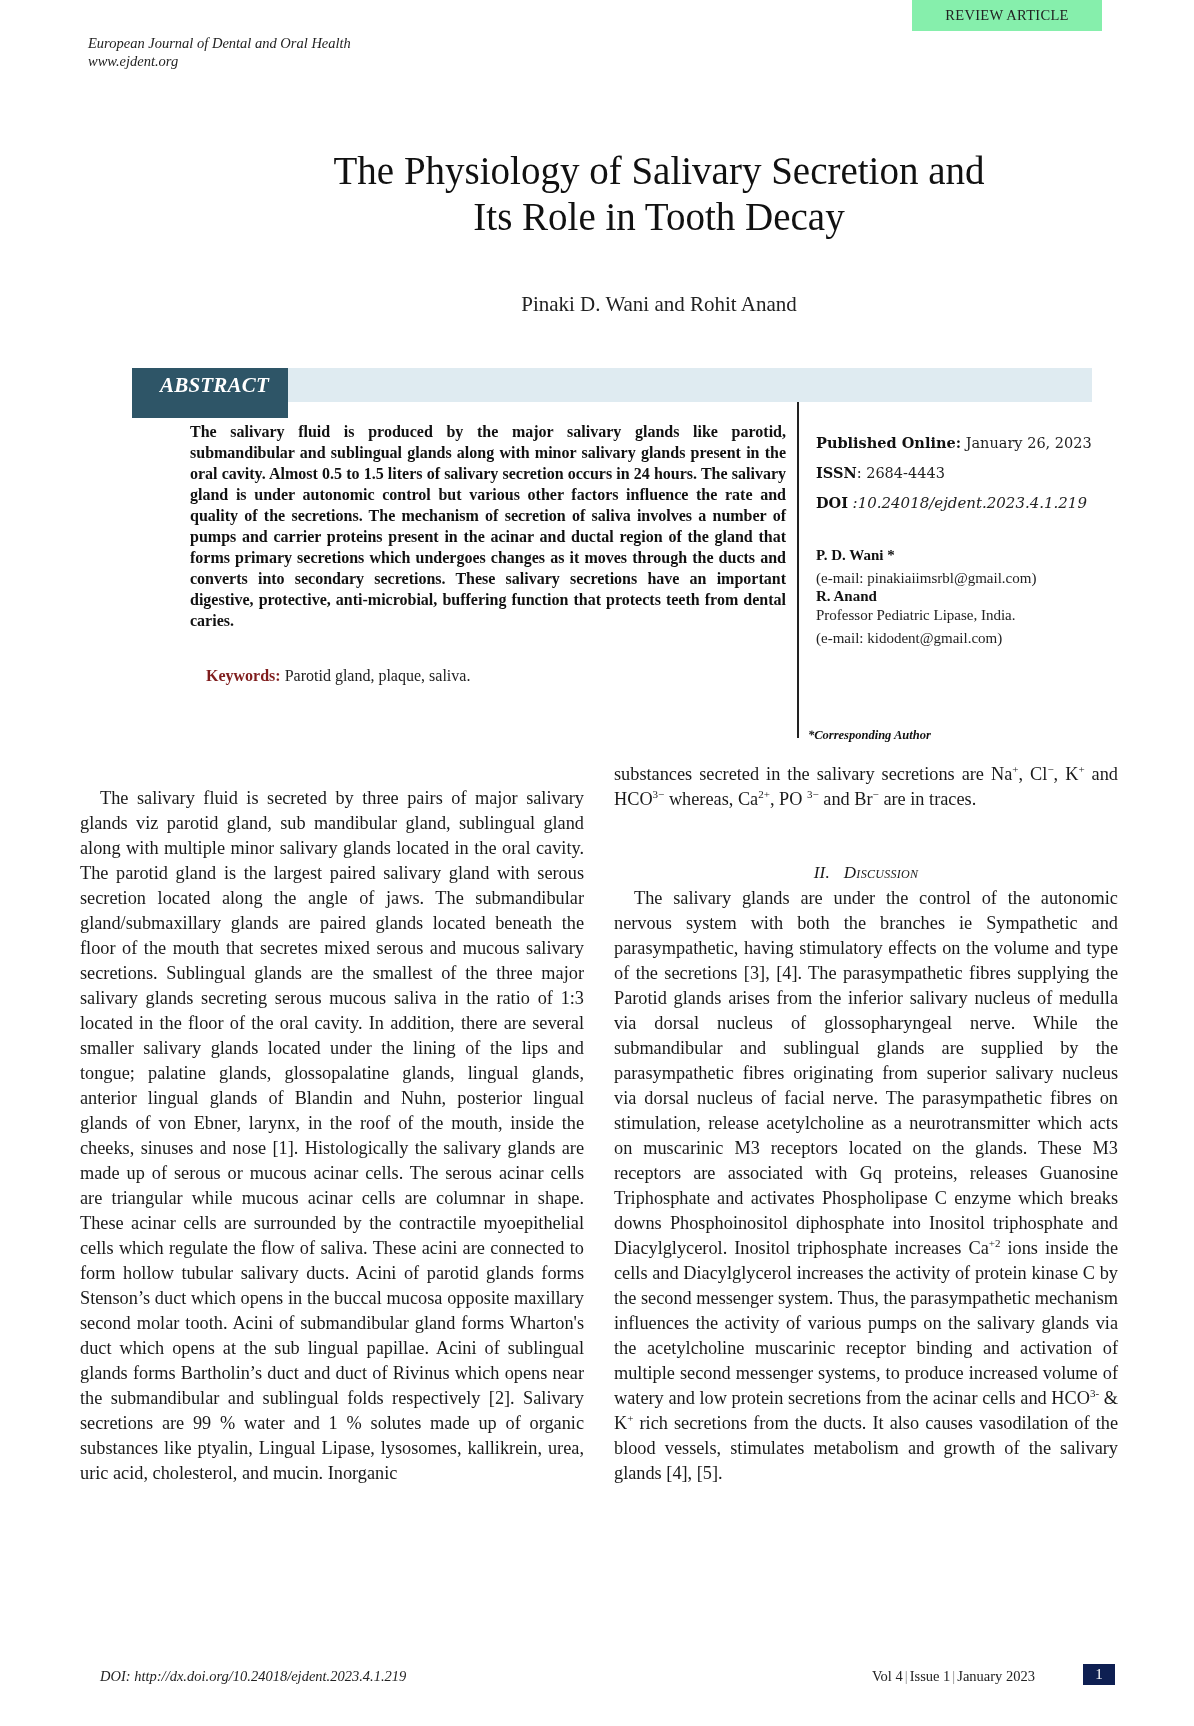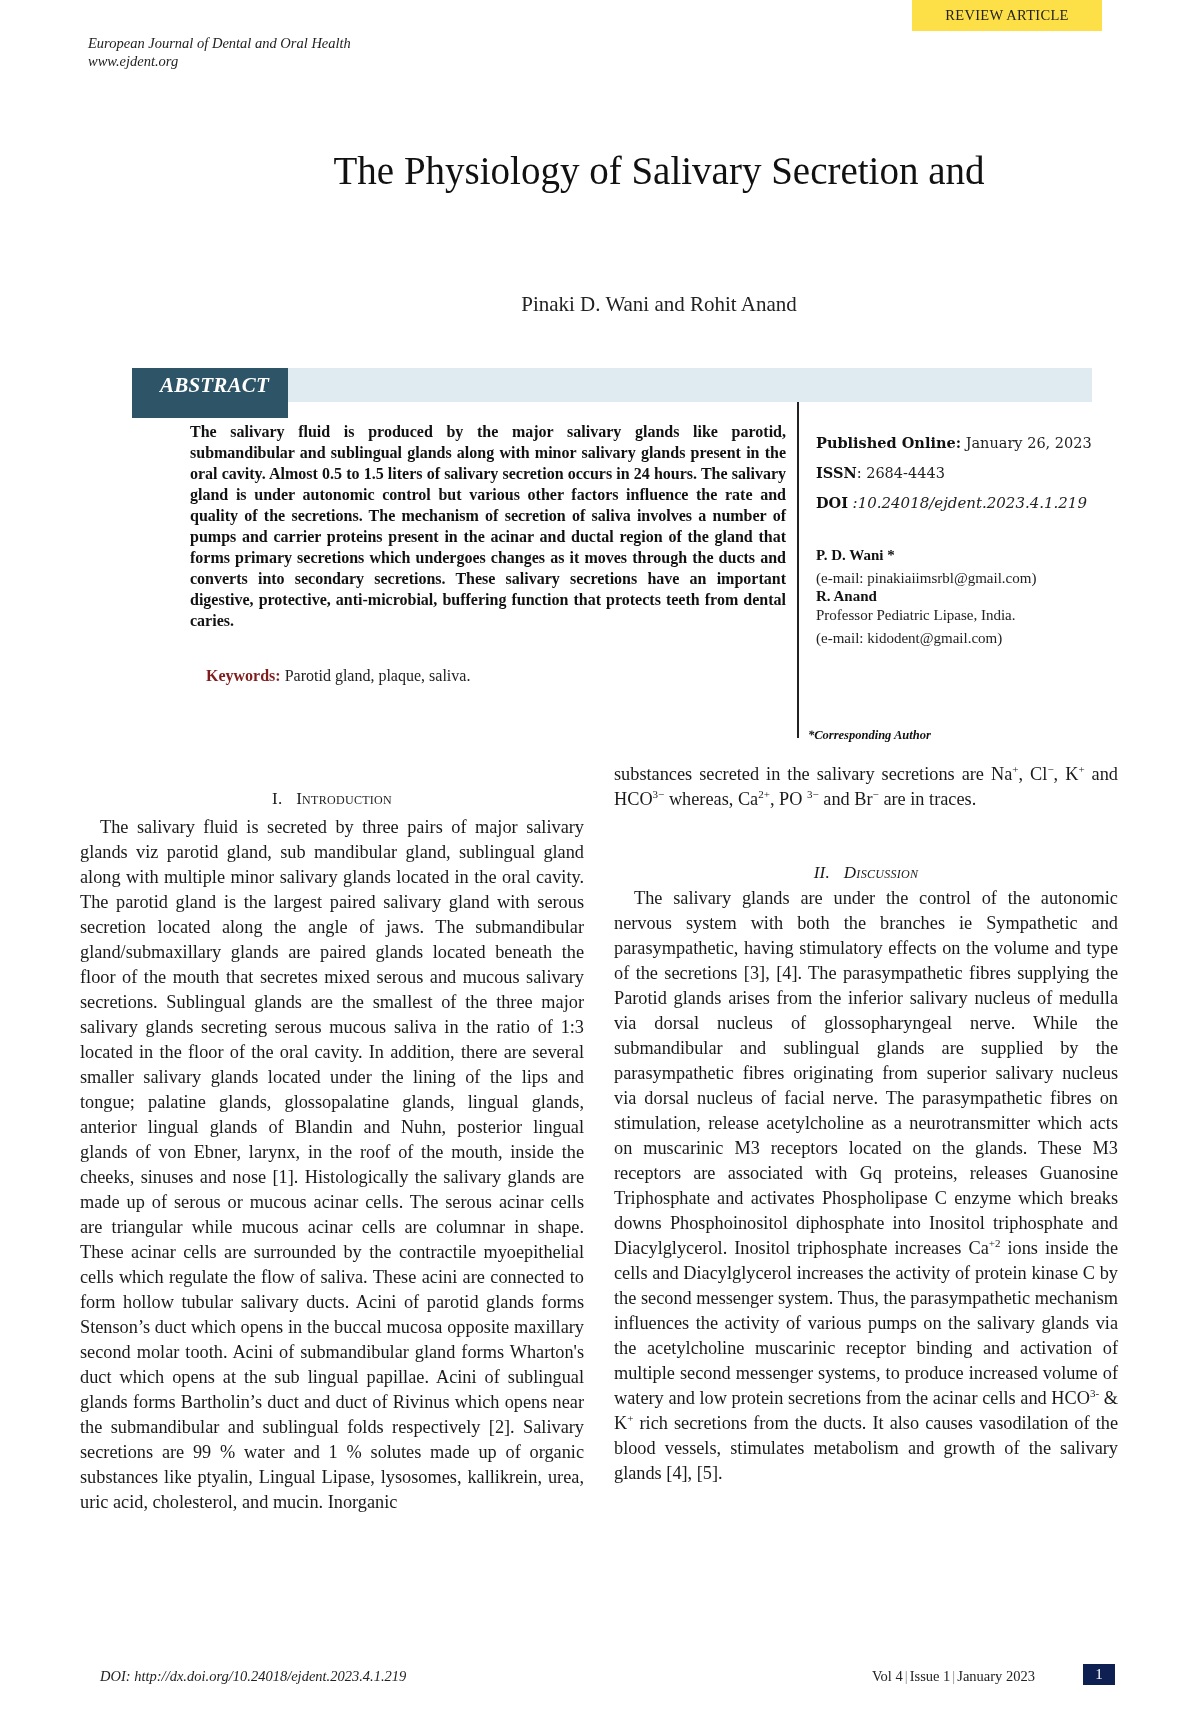--- a/index.html
+++ b/index.html
@@ -1,20 +1,20 @@
 <!DOCTYPE html>
 <html><head>
 <meta charset="utf-8">
 <style>
   html, body { margin: 0; padding: 0; background: #ffffff; }
   body { width: 1194px; height: 1726px; position: relative; overflow: hidden;
          font-family: "Liberation Serif", "DejaVu Serif", serif; color: #1a1a1a; }
   .abs { position: absolute; }
   .journal { left: 88px; top: 34px; font-style: italic; font-size: 14.5px; line-height: 18px; color: #222; }
-  .badge { left: 912px; top: 0; width: 190px; height: 31px; background: #fde047;
+  .badge { left: 912px; top: 0; width: 190px; height: 31px; background: #86efac;
            font-size: 14.5px; text-align: center; line-height: 31px; letter-spacing: 0.3px; color: #222; }
   .title { left: 200px; top: 148px; width: 918px; text-align: center; font-size: 39px; line-height: 46px; color: #111; }
   .authors { left: 200px; top: 292px; width: 918px; text-align: center; font-size: 21px; color: #222; }
   .abs-bar { left: 132px; top: 368px; width: 960px; height: 34px; background: #dfebf1; }
   .abs-tab { left: 132px; top: 368px; width: 156px; height: 50px; background: #2e5567;
              color: #fff; font-weight: bold; font-style: italic; font-size: 21px; line-height: 34px;
              padding-left: 28px; box-sizing: border-box; letter-spacing: 0.2px; }
   .abs-text { left: 190px; top: 421px; width: 596px; font-weight: bold; font-size: 16px; line-height: 21px;
               text-align: justify; color: #111; }
   .keywords { left: 190px; top: 667px; font-size: 16px; color: #222; }
@@ -40,20 +40,21 @@
 <body>
 
 <div class="abs journal">
   <div>European Journal of Dental and Oral Health</div>
   <div>www.ejdent.org</div>
 </div>
 <div class="abs badge">REVIEW ARTICLE</div>
 
 <div class="abs title">
   <div>The Physiology of Salivary Secretion and</div>
+  <div>Its Role in Tooth Decay</div>
 </div>
 <div class="abs authors">Pinaki D. Wani and Rohit Anand</div>
 
 <div class="abs abs-bar"></div>
 <div class="abs abs-tab">ABSTRACT</div>
 <div class="abs abs-text">The salivary fluid is produced by the major salivary glands like parotid, submandibular and sublingual glands along with minor salivary glands present in the oral cavity. Almost 0.5 to 1.5 liters of salivary secretion occurs in 24 hours. The salivary gland is under autonomic control but various other factors influence the rate and quality of the secretions. The mechanism of secretion of saliva involves a number of pumps and carrier proteins present in the acinar and ductal region of the gland that forms primary secretions which undergoes changes as it moves through the ducts and converts into secondary secretions. These salivary secretions have an important digestive, protective, anti-microbial, buffering function that protects teeth from dental caries.</div>
 <div class="abs keywords">
   <b>Keywords:</b>
   <span>Parotid gland, plaque, saliva.</span>
 </div>
@@ -73,24 +74,20 @@
 <div class="abs aff" style="top:546px;">
   <div><b>P. D. Wani *</b></div>
   <div style="margin-top:5px;">(e-mail: pinakiaiimsrbl@gmail.com)</div>
   <div><b>R. Anand</b></div>
   <div style="margin-top:1px;">Professor Pediatric Lipase, India.</div>
   <div style="margin-top:5px;">(e-mail: kidodent@gmail.com)</div>
 </div>
 <div class="abs corr">*Corresponding Author</div>
 
 <div class="abs col" style="left:80px; top:786px;">
-  <div class="sec-head" style="margin-bottom:4px;">
-    <span>I.</span>&nbsp;&nbsp;
-    <span class="sc">Introduction</span>
-  </div>
   <p>The salivary fluid is secreted by three pairs of major salivary glands viz parotid gland, sub mandibular gland, sublingual gland along with multiple minor salivary glands located in the oral cavity. The parotid gland is the largest paired salivary gland with serous secretion located along the angle of jaws. The submandibular gland/submaxillary glands are paired glands located beneath the floor of the mouth that secretes mixed serous and mucous salivary secretions. Sublingual glands are the smallest of the three major salivary glands secreting serous mucous saliva in the ratio of 1:3 located in the floor of the oral cavity. In addition, there are several smaller salivary glands located under the lining of the lips and tongue; palatine glands, glossopalatine glands, lingual glands, anterior lingual glands of Blandin and Nuhn, posterior lingual glands of von Ebner, larynx, in the roof of the mouth, inside the cheeks, sinuses and nose [1]. Histologically the salivary glands are made up of serous or mucous acinar cells. The serous acinar cells are triangular while mucous acinar cells are columnar in shape. These acinar cells are surrounded by the contractile myoepithelial cells which regulate the flow of saliva. These acini are connected to form hollow tubular salivary ducts. Acini of parotid glands forms Stenson’s duct which opens in the buccal mucosa opposite maxillary second molar tooth. Acini of submandibular gland forms Wharton's duct which opens at the sub lingual papillae. Acini of sublingual glands forms Bartholin’s duct and duct of Rivinus which opens near the submandibular and sublingual folds respectively [2]. Salivary secretions are 99 % water and 1 % solutes made up of organic substances like ptyalin, Lingual Lipase, lysosomes, kallikrein, urea, uric acid, cholesterol, and mucin. Inorganic</p>
 </div>
 
 <div class="abs col" style="left:614px; top:762px;">
   <p style="text-indent:0;"><span>substances secreted in the salivary secretions are Na</span><sup>+</sup><span>, Cl</span><sup>−</sup><span>, K</span><sup>+</sup><span> and HCO</span><sup>3−</sup><span> whereas, Ca</span><sup>2+</sup><span>, PO </span><sup>3−</sup><span> and Br</span><sup>−</sup><span> are in traces.</span></p>
   <div class="sec-head" style="margin-top:48px; margin-bottom:1px;font-style:italic;">
     <span>II.</span>&nbsp;&nbsp;
     <span class="sc">Discussion</span>
   </div>
   <p><span>The salivary glands are under the control of the autonomic nervous system with both the branches ie Sympathetic and parasympathetic, having stimulatory effects on the volume and type of the secretions [3], [4]. The parasympathetic fibres supplying the Parotid glands arises from the inferior salivary nucleus of medulla via dorsal nucleus of glossopharyngeal nerve. While the submandibular and sublingual glands are supplied by the parasympathetic fibres originating from superior salivary nucleus via dorsal nucleus of facial nerve. The parasympathetic fibres on stimulation, release acetylcholine as a neurotransmitter which acts on muscarinic M3 receptors located on the glands. These M3 receptors are associated with Gq proteins, releases Guanosine Triphosphate and activates Phospholipase C enzyme which breaks downs Phosphoinositol diphosphate into Inositol triphosphate and Diacylglycerol. Inositol triphosphate increases Ca</span><sup>+2</sup><span> ions inside the cells and Diacylglycerol increases the activity of protein kinase C by the second messenger system. Thus, the parasympathetic mechanism influences the activity of various pumps on the salivary glands via the acetylcholine muscarinic receptor binding and activation of multiple second messenger systems, to produce increased volume of watery and low protein secretions from the acinar cells and HCO</span><sup>3-</sup><span> &amp; K</span><sup>+</sup><span> rich secretions from the ducts. It also causes vasodilation of the blood vessels, stimulates metabolism and growth of the salivary glands [4], [5].</span></p>

